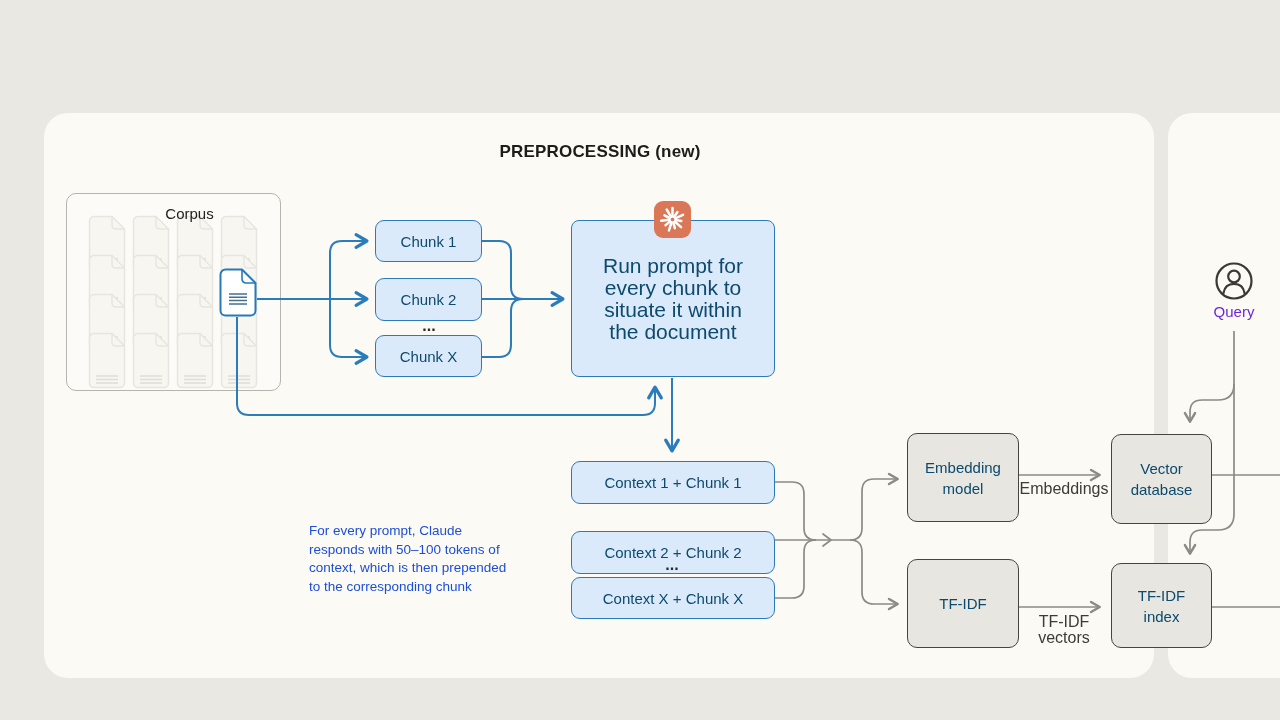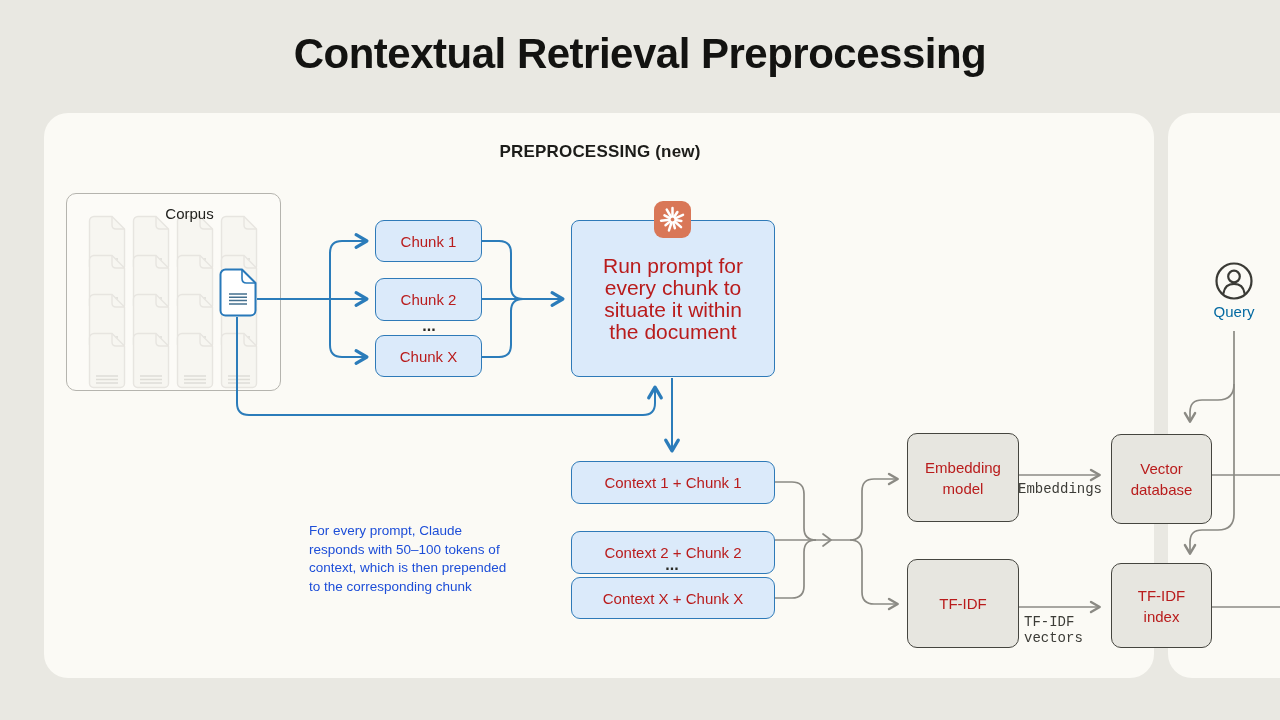--- a/index.html
+++ b/index.html
@@ -42,21 +42,21 @@
     position:absolute;left:66px;top:205px;width:247px;text-align:center;
     font-size:15px;color:#21211e;
   }
   .corpus-docs{position:absolute;left:66px;top:193px;}
   .highlight-doc{position:absolute;left:219px;top:268px;}
 
   
   .node{
     position:absolute;box-sizing:border-box;
     display:flex;align-items:center;justify-content:center;
-    text-align:center;border-radius:9px;font-size:15px;color:#b91c1c;
+    text-align:center;border-radius:9px;font-size:15px;color:#0c4a6e;
   }
   .blue-node{background:#dbeafa;border:1.6px solid #2e7ab8;}
   .gray-node{background:#e7e6e0;border:1.5px solid #45453f;border-radius:10px;line-height:21px;}
 
   .chunk-1{left:375px;top:220px;width:107px;height:42px;}
   .chunk-2{left:375px;top:278px;width:107px;height:43px;}
   .chunk-x{left:375px;top:335px;width:107px;height:42px;text-align:right;}
 
   .run-box{
     left:571px;top:220px;width:204px;height:157px;border-radius:8px;
@@ -80,42 +80,41 @@
     text-align:left;font-size:13.5px;line-height:18.5px;color:#1d4ed8;
     white-space:pre-line;
   }
 
   .embed-box{left:907px;top:433px;width:112px;height:89px;white-space:pre-line;}
   .tfidf-box{left:907px;top:559px;width:112px;height:89px;}
   .vecdb-box{left:1111px;top:434px;width:101px;height:90px;white-space:pre-line;}
   .tfidx-box{left:1111px;top:563px;width:101px;height:85px;white-space:pre-line;}
 
   .edge-label{
-    position:absolute;text-align:left;font-size:14px;line-height:16px;
-    color:#3c3c37;white-space:pre-line;font-family:Liberation Mono, monospace;
+    position:absolute;text-align:center;font-size:16px;line-height:16px;
+    color:#3c3c37;white-space:pre-line;
   }
   .lbl-embeddings{left:1018px;top:481px;width:92px;}
   .lbl-tfidf-vectors{left:1024px;top:614px;width:80px;}
 
   .query-icon{position:absolute;left:1214px;top:261px;}
   .query-label{
     position:absolute;left:1194px;top:303px;width:80px;text-align:center;
-    font-size:15px;color:#0369a1;
+    font-size:15px;color:#6d28d9;
   }
 
   .connectors{position:absolute;left:0;top:0;z-index:2;}
   .node,.ellipsis,.note-text,.edge-label,.corpus-label,.query-label{z-index:3;}
   .highlight-doc{z-index:3;}
 </style>
 </head>
 <body>
 
 <div class="stage">
 
-  <div class="page-title">Contextual Retrieval Preprocessing</div>
 
   <div class="panel panel-1"></div>
   <div class="panel panel-2"></div>
 
   <div class="panel-label">PREPROCESSING (new)</div>
 
   <div class="corpus-box"></div>
   <svg class="corpus-docs" width="215" height="198" viewBox="0 0 215 198">
     <defs>
       <g id="doc-icon">

